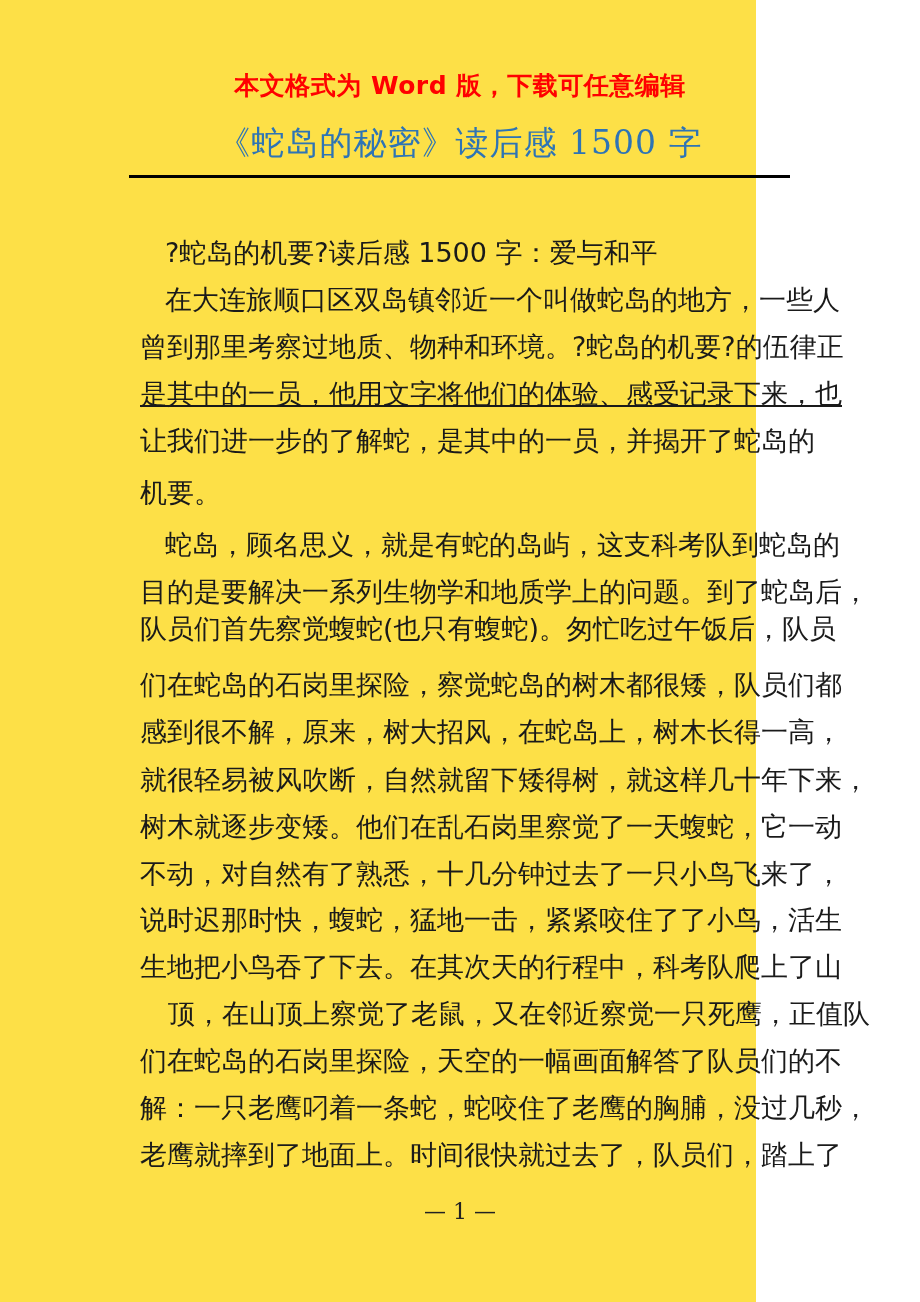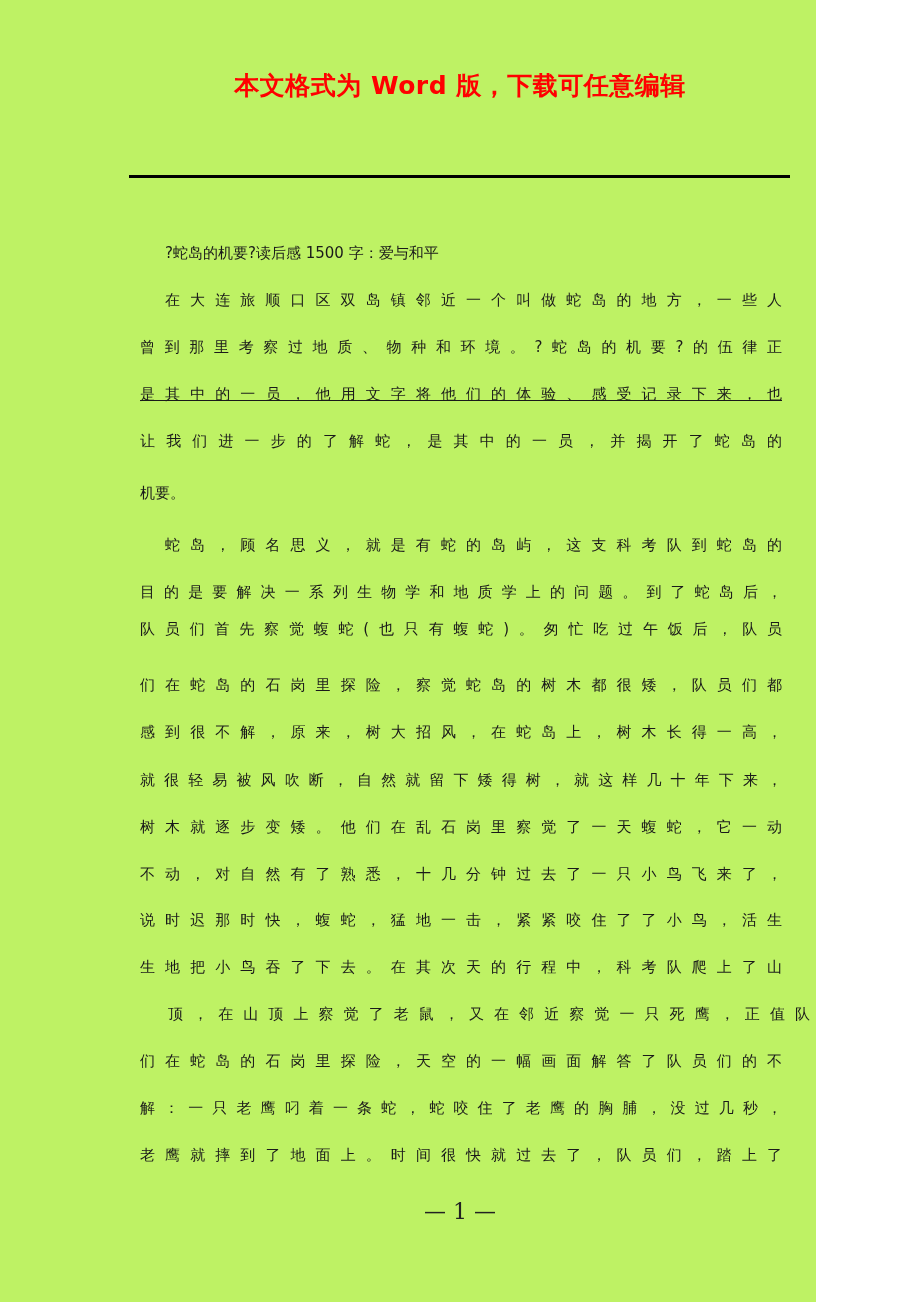--- a/index.html
+++ b/index.html
@@ -10,23 +10,23 @@
     body {
       width: 920px;
       height: 1302px;
       position: relative;
       overflow: hidden;
       font-family: "DejaVu Serif", "Liberation Serif", serif;
     }
     .page {
       position: absolute;
       left: 0; top: 0;
-      width: 816px;
+      width: 756px;
       height: 1302px;
-      background: #bef264;
+      background: #fde047;
     }
     .notice {
       position: absolute;
       left: 0;
       width: 920px;
       top: 66px;
       text-align: center;
       font-family: "DejaVu Sans", "Liberation Sans", sans-serif;
       font-weight: bold;
       font-size: 25px;
@@ -59,21 +59,21 @@
       left: 140px;
       top: 230px;
       width: 642px;
     }
     .line {
       position: absolute;
       left: 0;
       width: 642px;
       height: 46px;
       font-family: "DejaVu Sans", "Liberation Sans", sans-serif;
-      font-size: 15px;
+      font-size: 27px;
       line-height: 46px;
       color: #1a1a1a;
       white-space: nowrap;
       text-align: justify;
       text-align-last: justify;
     }
     .line.indent {
       left: 25px;
       width: 617px;
     }
@@ -97,20 +97,21 @@
       color: #222222;
     }
   </style>
 </head>
 <body>
 
 <div class="page">
 
   <div class="notice">本文格式为 Word 版，下载可任意编辑</div>
 
+  <div class="doc-title">《蛇岛的秘密》读后感 1500 字</div>
 
   <div class="rule"></div>
 
   <div class="body-text">
     <div class="line short-indent" style="top:0px;">?蛇岛的机要?读后感 1500 字：爱与和平</div>
 
     <div class="line indent" style="top:47px;">在大连旅顺口区双岛镇邻近一个叫做蛇岛的地方，一些人</div>
     <div class="line" style="top:94px;">曾到那里考察过地质、物种和环境。?蛇岛的机要?的伍律正</div>
     <div class="line" style="top:141px;text-decoration:underline;">是其中的一员，他用文字将他们的体验、感受记录下来，也</div>
     <div class="line" style="top:188px;">让我们进一步的了解蛇，是其中的一员，并揭开了蛇岛的</div>

